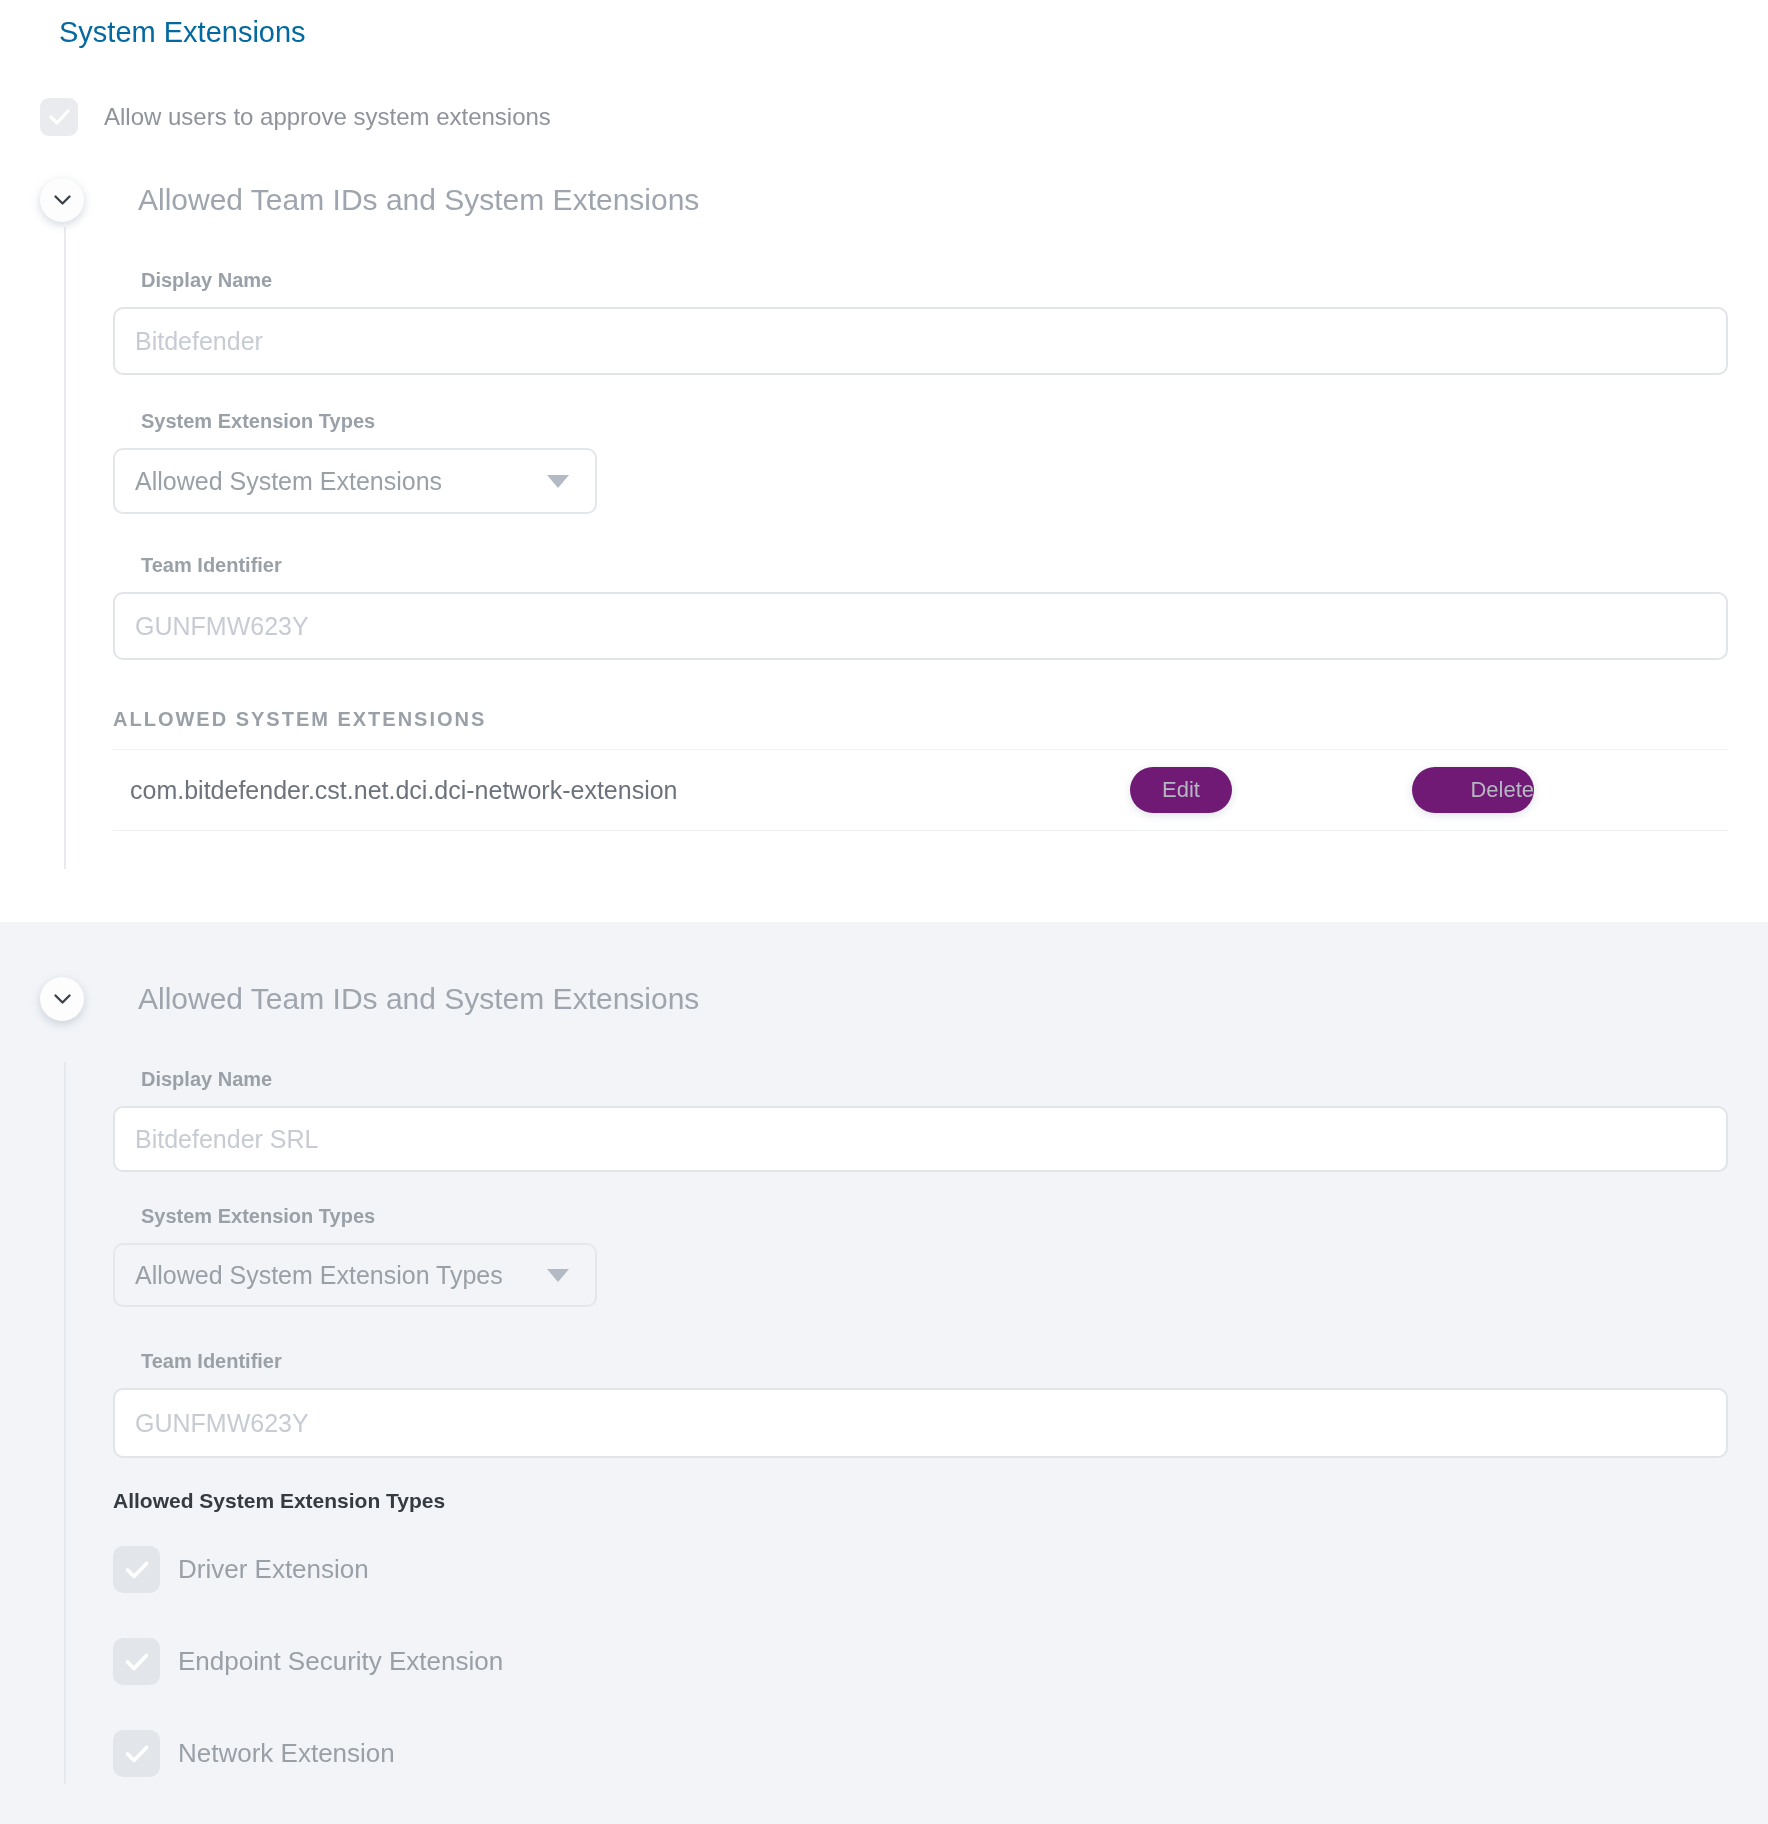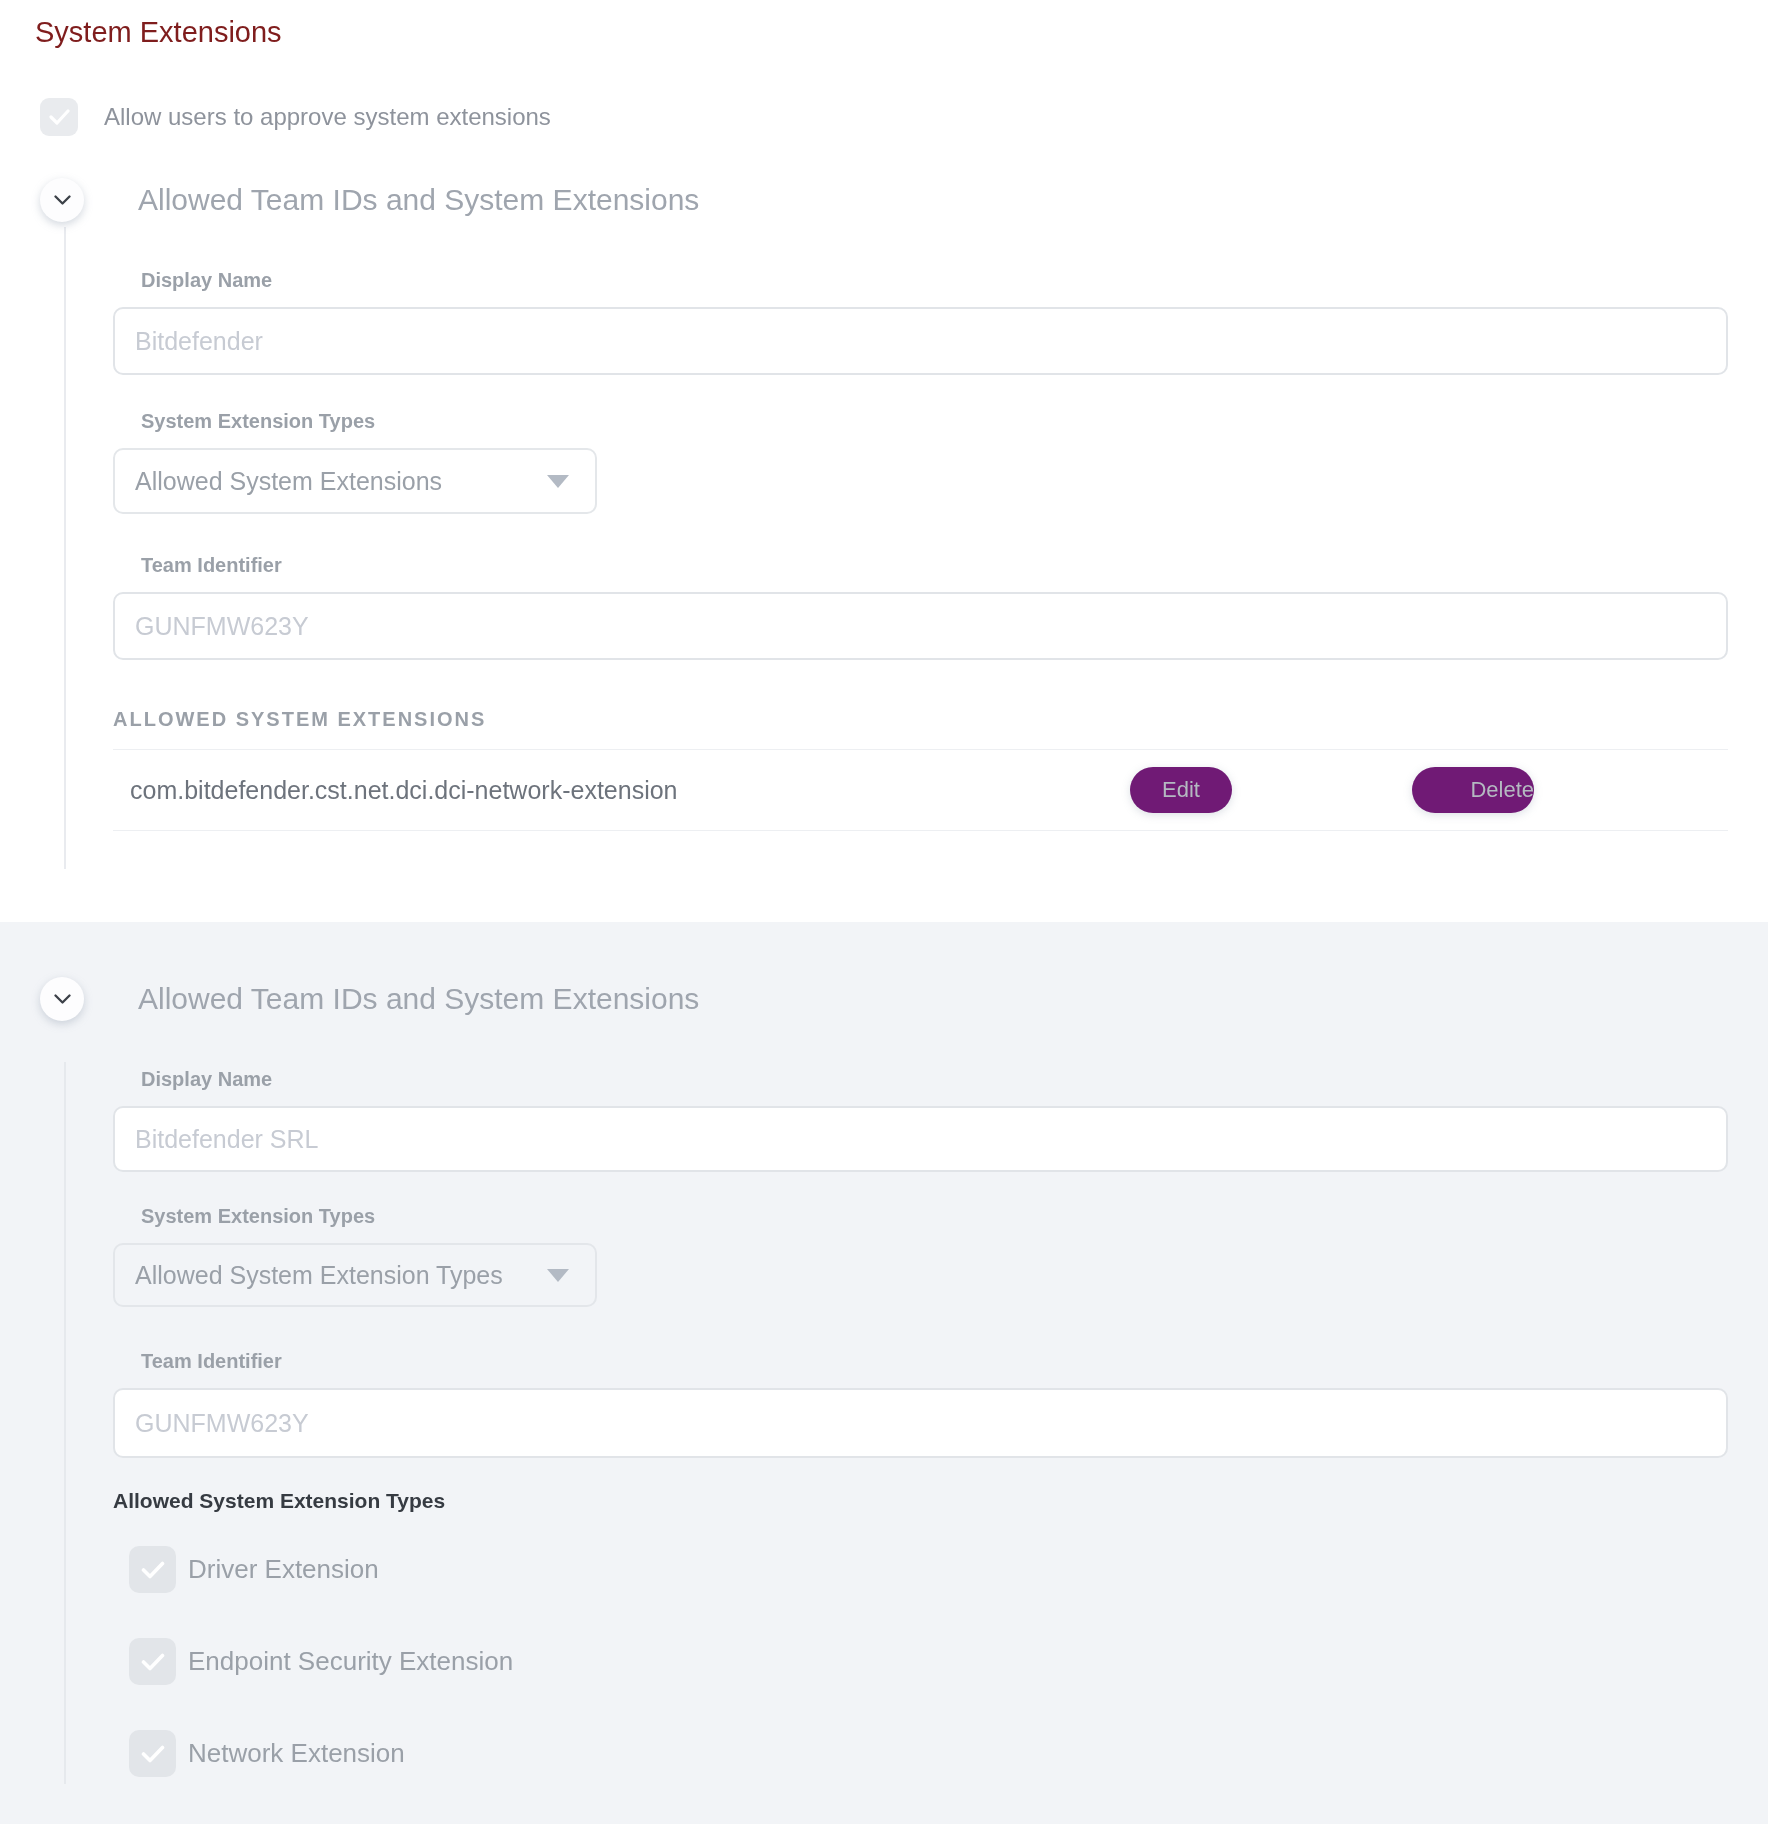--- a/index.html
+++ b/index.html
@@ -2,22 +2,23 @@
 <html><head>
 <meta charset="utf-8">
 <style>
   * { margin:0; padding:0; box-sizing:border-box; }
   html,body { background:#ffffff; }
   .page {
     position:relative; width:1768px; height:1824px; overflow:hidden;
     background:#ffffff; font-family:"Liberation Sans", sans-serif;
   }
   .page-title {
-    padding:16px 0 0 35px; font-size:29px; font-weight:400; color:#7f1d1d;
+    padding:16px 0 0 35px; font-size:29px; font-weight:400; color:#0369a1;
     line-height:33px;
+    margin-left:24px;
   }
   
   .approve-row { margin:49px 0 0 40px; display:flex; align-items:center; gap:26px; height:38px; }
   .checkbox {
     display:inline-flex; align-items:center; justify-content:center;
     background:#e9ebee; border-radius:9px; flex:0 0 auto;
   }
   .checkbox.sm { width:38px; height:38px; }
   .checkbox.lg { width:47px; height:47px; border-radius:10px; background:#e2e5e9; }
   .approve-label { font-size:24px; color:#8e939c; }
@@ -79,21 +80,21 @@
 
   
   .gray-band { margin-top:53px; height:904px; background:#f2f4f7; padding-top:55px; }
   .gray-band .section-header { margin-top:0; }
   .gray-band .section-body { margin-top:41px; padding:6px 0 7px 47px; border-left-color:#e6e9ed; }
   .gray-band .dropdown { border-color:#e3e6ea; }
   .mb-33 { margin-bottom:33px; }
   .mb-43 { margin-bottom:43px; }
   .mb-31 { margin-bottom:31px; }
   .types-header { font-size:21px; font-weight:700; color:#363b42; line-height:24px; }
-  .check-row { display:flex; align-items:center; gap:12px; margin:0 0 45px 16px; height:47px; }
+  .check-row { display:flex; align-items:center; gap:18px; margin:0 0 45px 0; height:47px; }
   .check-row.first { margin-top:33px; }
   .check-row.last { margin-bottom:0; }
   .check-label { font-size:26px; color:#9aa0a8; }
 </style>
 </head>
 <body>
 
 <div class="page">
 
   <div class="page-title">System Extensions</div>

